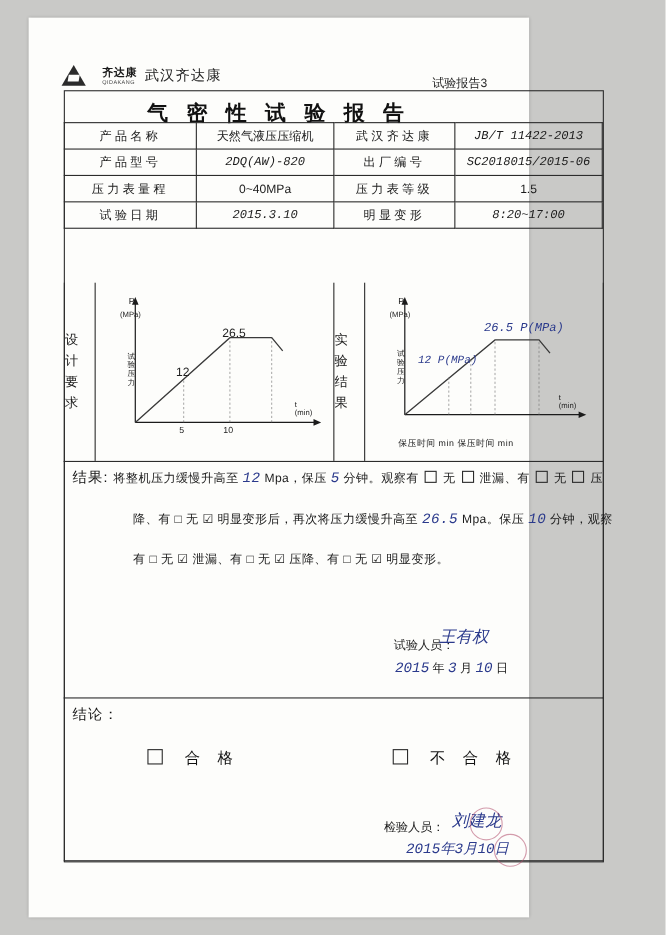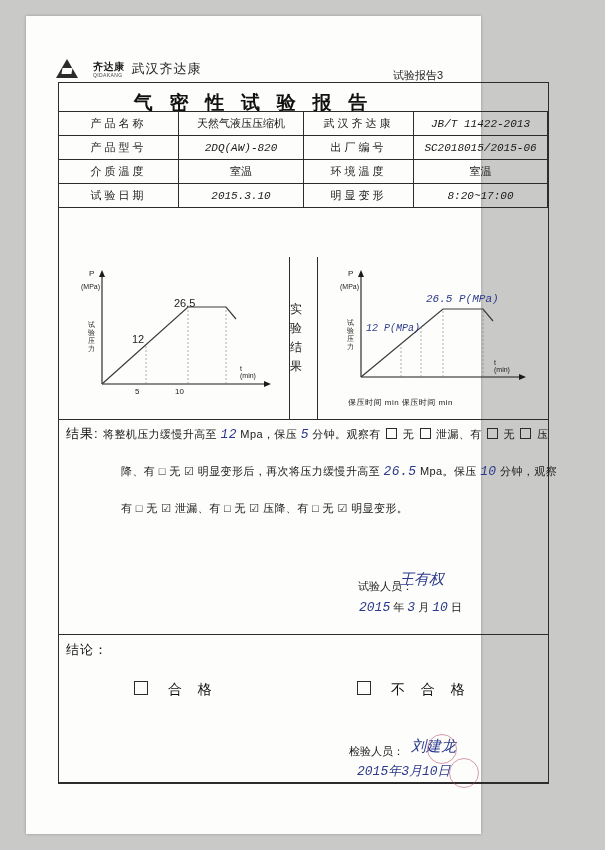--- a/index.html
+++ b/index.html
@@ -134,36 +134,37 @@
         <td class="lbl">武汉齐达康</td>
         <td class="hw">JB/T 11422-2013</td>
       </tr>
       <tr>
         <td class="lbl">产品型号</td>
         <td class="hw">2DQ(AW)-820</td>
         <td class="lbl">出厂编号</td>
         <td class="hw">SC2018015/2015-06</td>
       </tr>
       <tr>
-        <td class="lbl">介质温度</td>
-        <td>室温</td>
-        <td class="lbl">环境温度</td>
-        <td>室温</td>
+        <td class="lbl">压力表量程</td>
+        <td>0~40MPa</td>
+        <td class="lbl">压力表等级</td>
+        <td>1.5</td>
       </tr>
       <tr>
         <td class="lbl">试验日期</td>
         <td class="hw">2015.3.10</td>
         <td class="lbl">明显变形</td>
         <td class="hw">8:20~17:00</td>
       </tr>
     </tbody>
   </table>
 
   <div class="band">
 
+    <div class="side-lbl">设 计 要 求</div>
 
     <div class="chart-cell sep">
       <svg width="100%" height="100%" viewBox="0 0 216 162">
         <line x1="36" y1="18" x2="36" y2="127" stroke="#1b1b1b" stroke-width="1.1"></line>
         <polygon points="36,13 33,20 39,20" fill="#1b1b1b"></polygon>
         <line x1="36" y1="127" x2="200" y2="127" stroke="#1b1b1b" stroke-width="1.1"></line>
         <polygon points="205,127 198,124 198,130" fill="#1b1b1b"></polygon>
         <polyline points="36,127 122,50 160,50 170,62" fill="none" stroke="#3a3a3a" stroke-width="1.2"></polyline>
         <line x1="80" y1="127" x2="80" y2="88" stroke="#777" stroke-width=".6" stroke-dasharray="2,2"></line>
         <line x1="122" y1="127" x2="122" y2="50" stroke="#777" stroke-width=".6" stroke-dasharray="2,2"></line>
@@ -255,17 +256,17 @@
       <span>合    格</span>
     </div>
     <div class="opt" style="left:298px;top:47px;">
       <span class="bigbox"></span>
       <span>不  合  格</span>
     </div>
 
     <div class="sig" style="left:290px;top:110px;">检验人员：</div>
     <div class="hwname" style="position:absolute;left:352px;top:103px;">刘建龙</div>
     <div class="stamp" style="left:368px;top:100px;"></div>
-    <div class="hw" style="position:absolute;left:298px;top:128px;font-size:13px;">2015年3月10日</div>
+    <div class="hw" style="position:absolute;left:310px;top:128px;font-size:13px;">2015年3月10日</div>
     <div class="stamp" style="left:390px;top:124px;"></div>
   </div>
 
 </div>
 
 </body></html>

